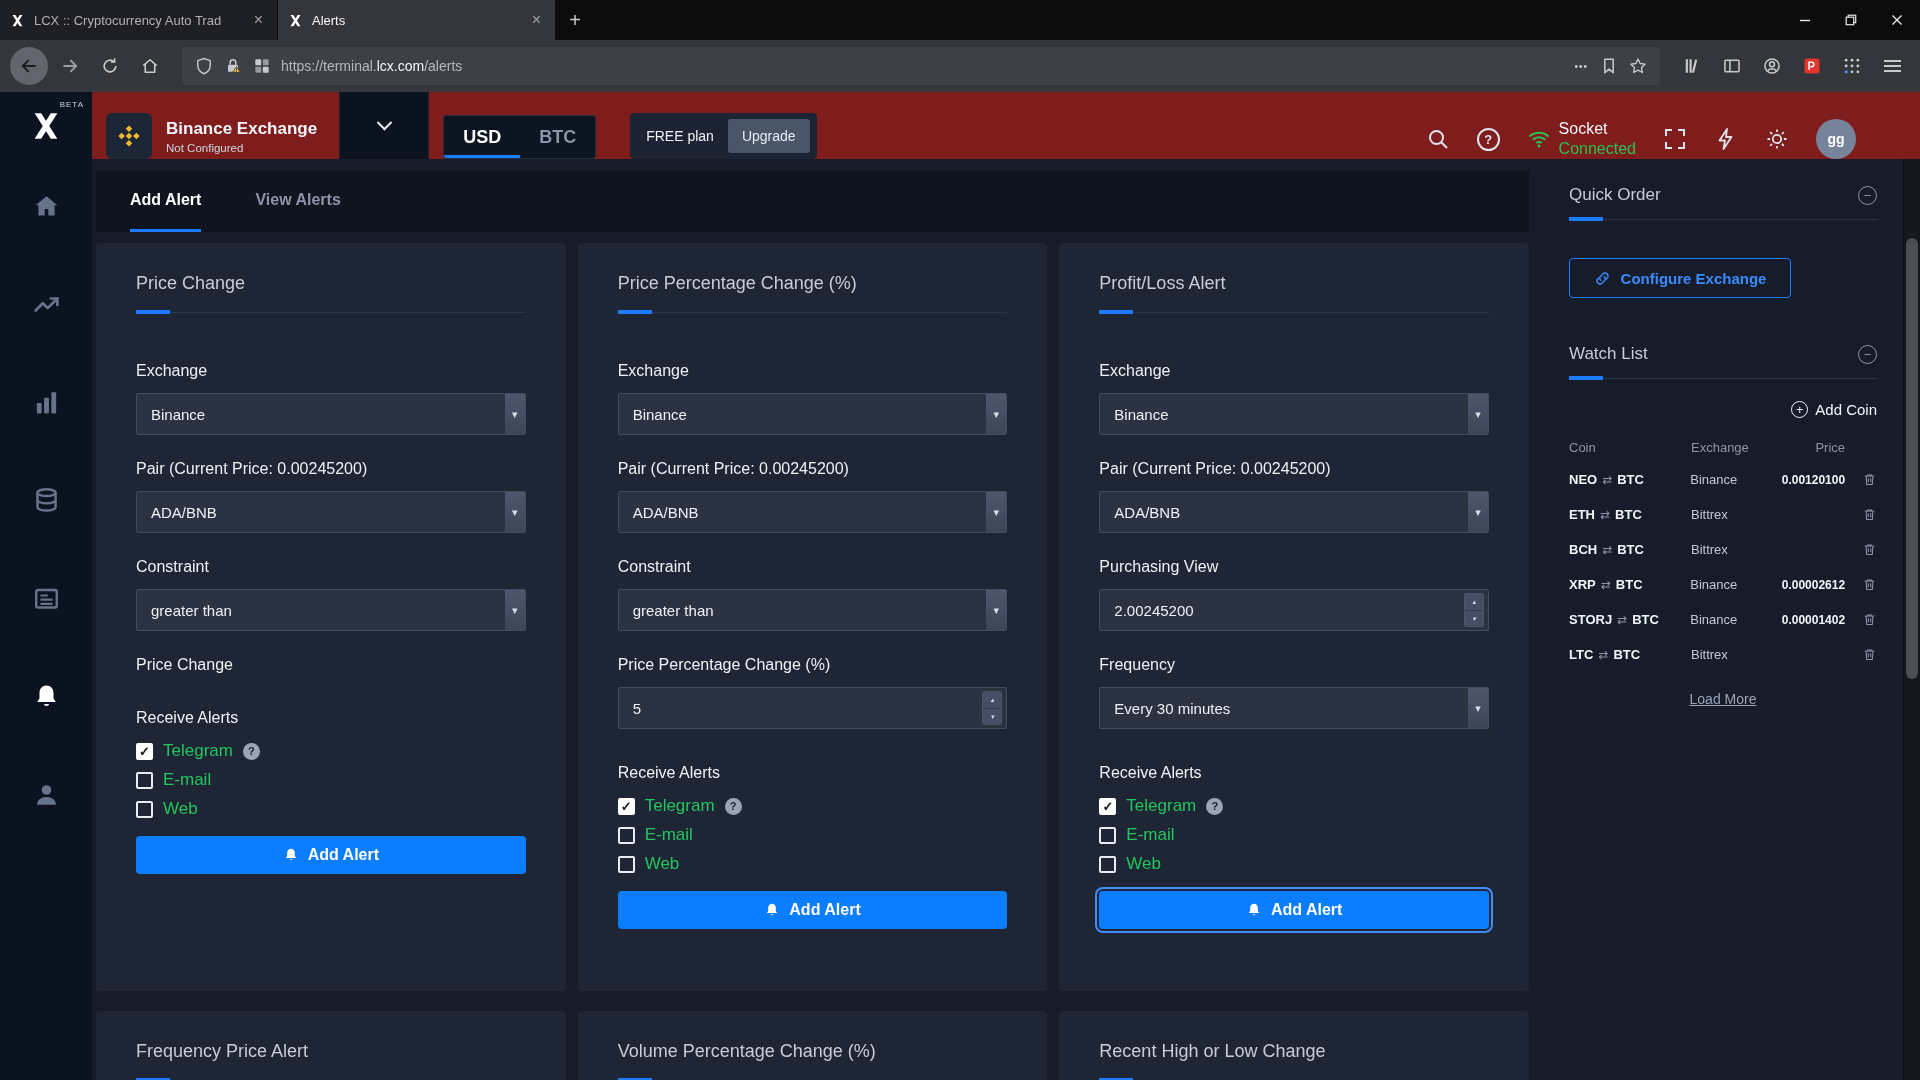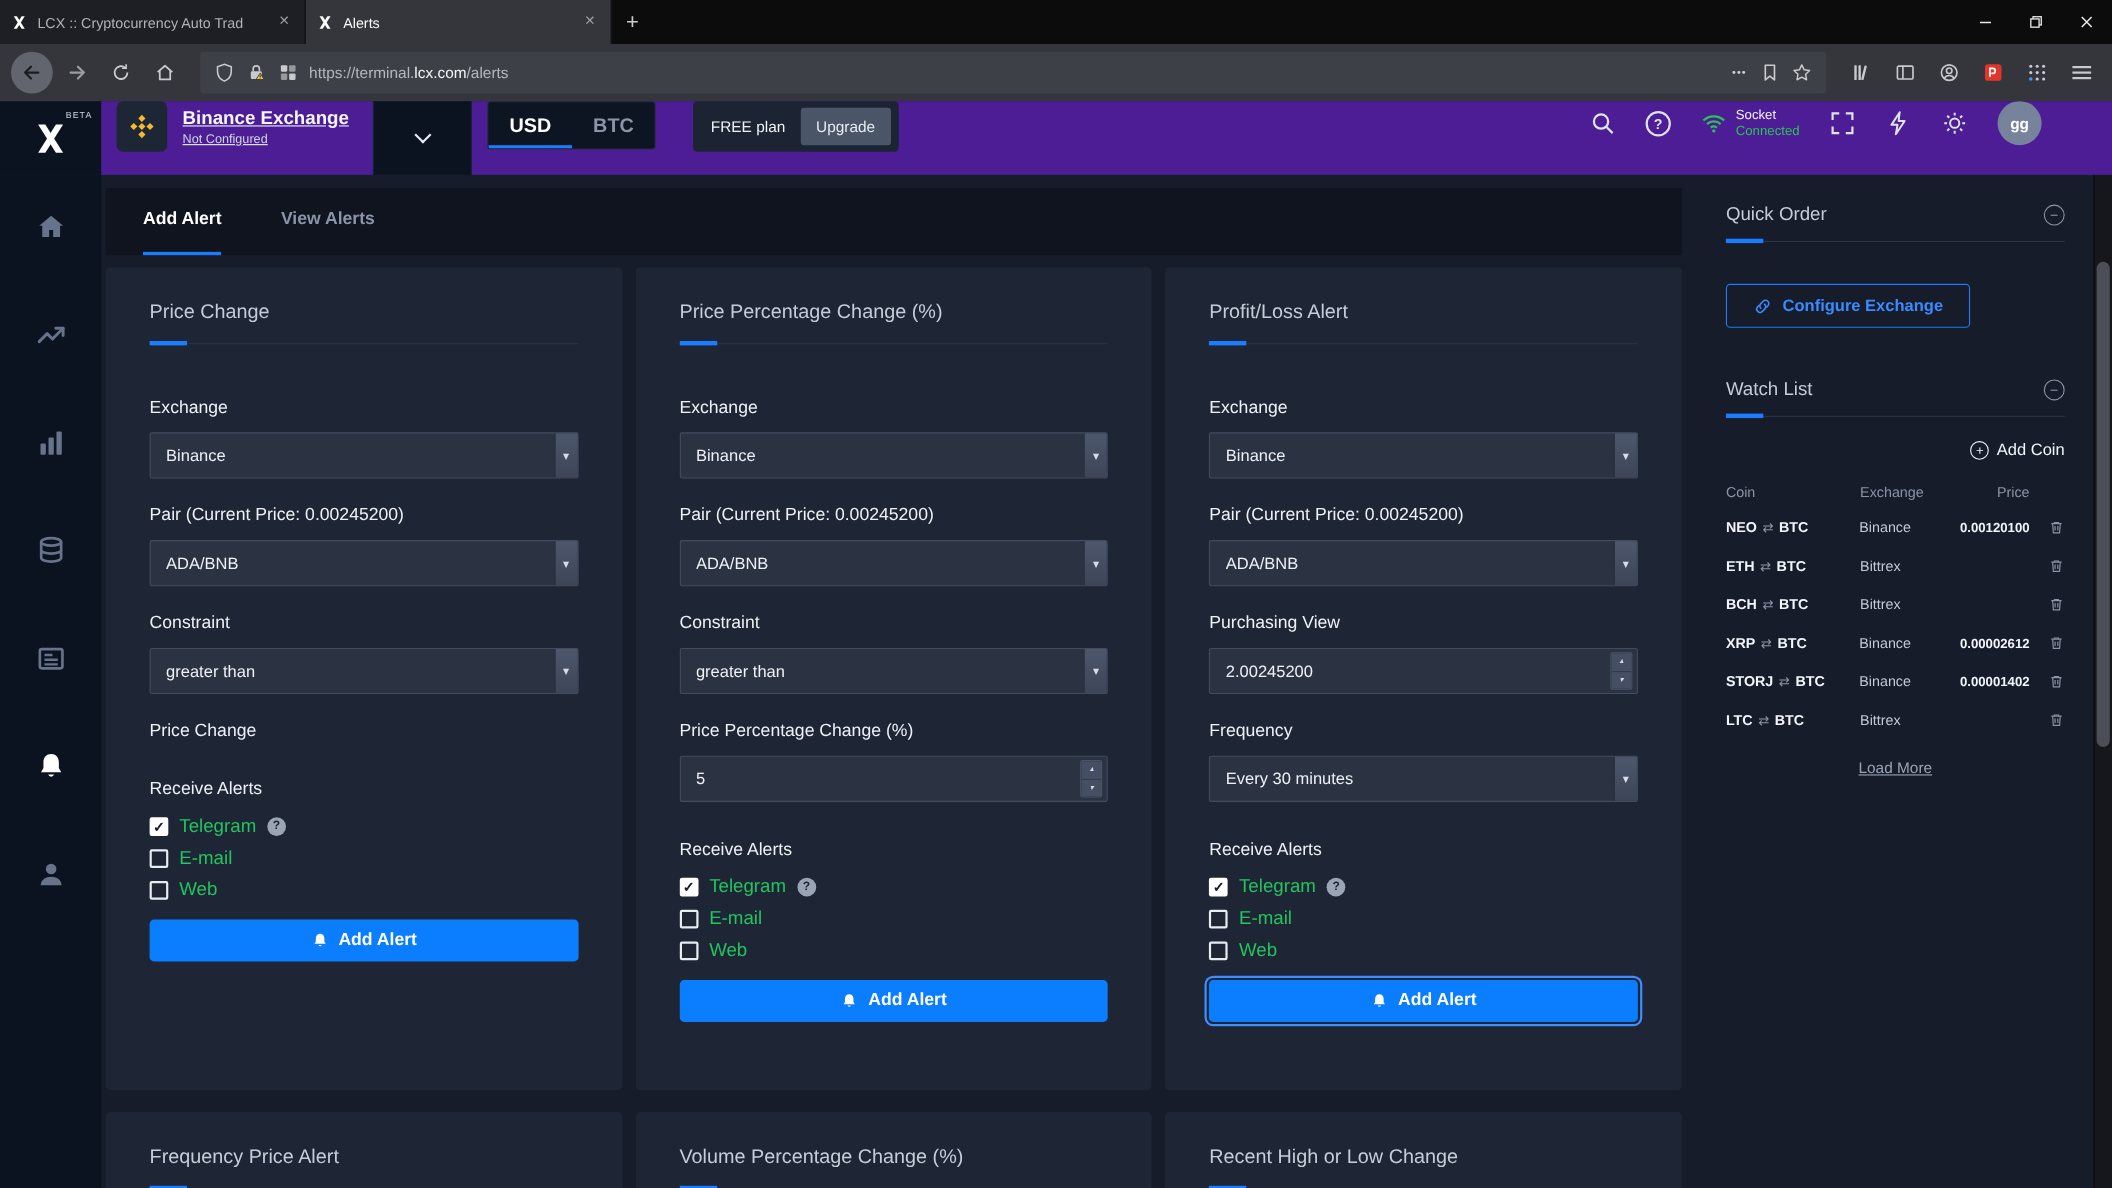--- a/index.html
+++ b/index.html
@@ -24,45 +24,45 @@
   .nav-btn.back { width:38px; height:38px; border-radius:50%; background:#62656e; }
   .urlbar { flex:1; height:38px; background:#3e4047; border-radius:3px; margin:0 10px; display:flex; align-items:center; padding:0 12px; gap:9px; min-width:0; }
   .url-icon { width:20px; height:20px; flex:none; }
   .url-icon svg { width:20px; height:20px; }
   .url-text { flex:1; font-size:14px; color:#b6b7bc; white-space:nowrap; overflow:hidden; }
   .url-text .hl { color:#f5f6f8; }
   .url-action { color:#cfd1d6; font-size:10px; letter-spacing:1px; padding:0 2px; }
   .burger { width:17px; height:2px; background:#c9cace; box-shadow:0 -5px 0 #c9cace, 0 5px 0 #c9cace; }
 
   
-  .app-header { height:67px; background:#4c1d95; display:flex; align-items:flex-start; }
+  .app-header { height:67px; background:#7f1d1d; display:flex; align-items:flex-end; }
   .logo-box { width:92px; height:67px; background:#0c1320; position:relative; display:flex; align-items:center; justify-content:center; flex:none; }
   .logo-box svg { width:34px; height:34px; }
   .beta { position:absolute; top:8px; right:8px; font-size:8px; letter-spacing:1px; color:#cdd5e2; }
-  .exchange-block { display:flex; align-items:center; gap:14px; padding:0 22px 0 14px;text-decoration:underline; }
+  .exchange-block { display:flex; align-items:center; gap:14px; padding:0 22px 0 14px; }
   .binance-tile { width:46px; height:46px; border-radius:6px; background:#1d2635; display:flex; align-items:center; justify-content:center; }
   .binance-tile svg { width:26px; height:26px; }
   .exchange-text b { display:block; color:#f2f5fa; font-size:17px; font-weight:700; }
   .exchange-text small { display:block; color:#cfd6e2; font-size:11.5px; margin-top:3px; }
   .exchange-dropdown { width:90px; height:67px; background:#0c1320; border-left:1px solid #1b2432; border-right:1px solid #1b2432; display:flex; align-items:center; justify-content:center; }
   .chev { width:11px; height:11px; border-right:2px solid #e6ebf2; border-bottom:2px solid #e6ebf2; transform:rotate(45deg) translate(-2px,-2px); }
   .currency-toggle { display:flex; height:44px; margin-left:14px; background:#0d1422; border:1px solid #232d3e; border-radius:3px; overflow:hidden; }
   .cur { padding:0 19px; display:flex; align-items:center; color:#8b95a7; font-size:18px; font-weight:700; position:relative; }
   .cur.active { color:#fff; }
   .cur.active::after { content:""; position:absolute; left:0; right:0; bottom:0; height:3px; background:#1a7cff; }
   .plan-box { display:flex; align-items:center; gap:14px; margin-left:34px; background:#1c2433; border-radius:4px; padding:6px 7px 6px 16px; }
   .plan-label { color:#eef1f6; font-size:14px; }
   .upgrade-btn { background:#4a5568; border:none; color:#e6ebf3; font-size:14px; padding:9px 14px; border-radius:3px; font-family:inherit; cursor:pointer; }
   .header-right { margin-left:auto; display:flex; align-items:center; gap:27px; padding-right:64px; }
   .h-icon { display:flex; align-items:center; justify-content:center; }
   .h-icon svg { width:24px; height:24px; }
   .help-circle { width:23px; height:23px; border:2px solid #dfe5ee; border-radius:50%; display:flex; align-items:center; justify-content:center; font-size:13px; font-weight:700; color:#dfe5ee; }
   .socket { display:flex; align-items:center; gap:8px; }
   .socket svg { width:24px; height:24px; }
-  .socket-text { display:flex; flex-direction:column; line-height:1.25; font-size:12px; color:#f2f5fa; }
+  .socket-text { display:flex; flex-direction:column; line-height:1.25; font-size:16px; color:#f2f5fa; }
   .socket-text .green { color:#2bc155; }
   .avatar { width:40px; height:40px; border-radius:50%; background:#77839a; display:flex; align-items:center; justify-content:center; color:#fff; font-size:14px; font-weight:700; }
 
   
   .app-body { display:flex; height:921px; position:relative; padding-right:17px; }
   .side-nav { width:92px; background:#0c1320; display:flex; flex-direction:column; align-items:center; padding-top:26px; gap:56px; flex:none; }
   .side-item { width:42px; height:42px; display:flex; align-items:center; justify-content:center; }
   .side-item svg { width:29px; height:29px; }
 
   .main-col { flex:1; min-width:0; padding:12px 14px 0 4px; overflow:hidden; }

